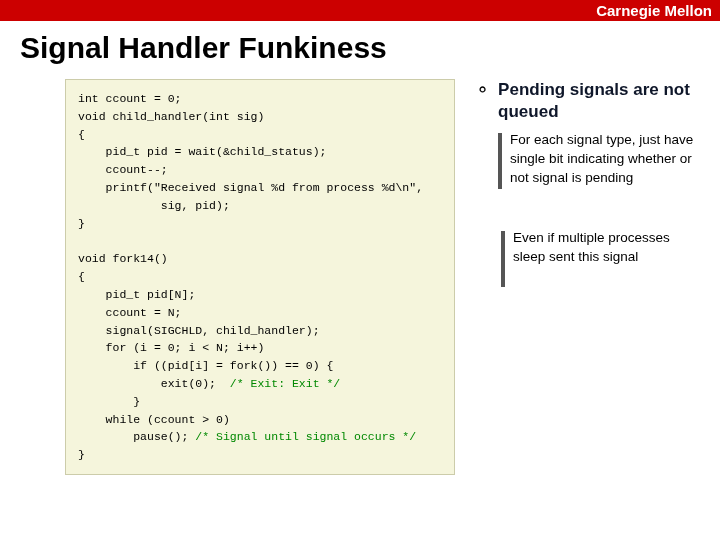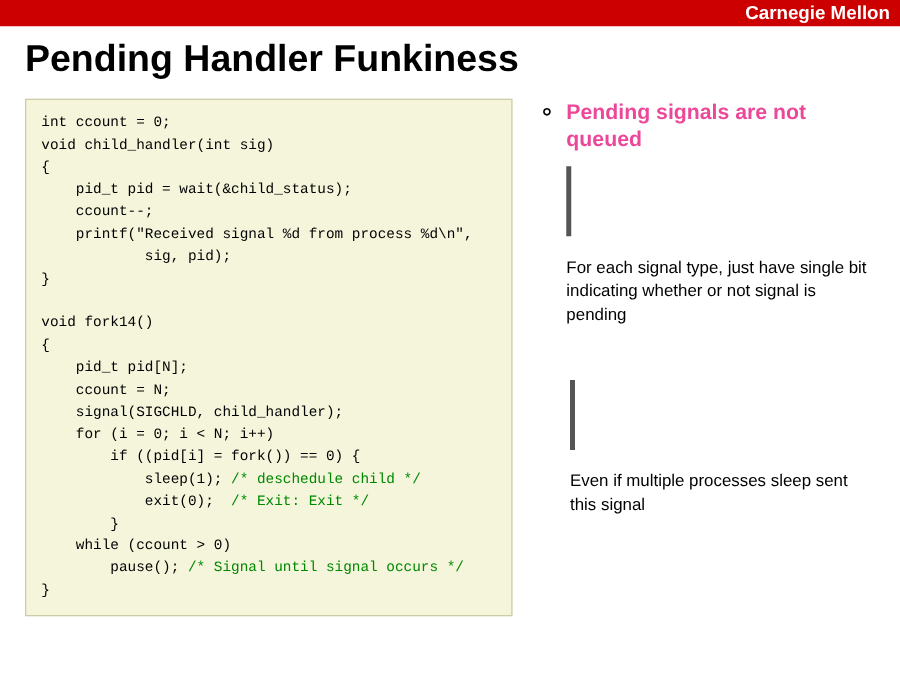--- a/index.html
+++ b/index.html
@@ -34,20 +34,21 @@
       color: #000000;
       margin-bottom: 14px;
     }
 
     
     #content-row {
       display: flex;
       flex-direction: row;
       gap: 16px;
       align-items: flex-start;
+      margin-left: 45px;
     }
 
     
     #code-block {
       background: #f5f5dc;
       border: 1px solid #ccccaa;
       padding: 10px 12px;
       font-family: 'Courier New', Courier, monospace;
       font-size: 11.5px;
       color: #000000;
@@ -79,36 +80,34 @@
       font-size: 18px;
       margin-right: 8px;
       margin-top: 0px;
       flex-shrink: 0;
       line-height: 1.3;
     }
 
     .bullet-main-text {
       font-size: 17px;
       font-weight: bold;
-      color: #ec4899;
+      color: #0f172a;
       line-height: 1.3;
     }
 
     .sub-bullets {
       margin-top: 8px;
       padding-left: 0;
       list-style: none;
     }
 
     .sub-bullet-item {
       display: flex;
-      flex-direction: column;
       align-items: flex-start;
       margin-bottom: 14px;
-      gap: 16px;
     }
 
     .sub-bullet-bar {
       width: 4px;
       min-height: 56px;
       background: #555555;
       margin-right: 8px;
       flex-shrink: 0;
       margin-top: 2px;
     }
@@ -120,42 +119,41 @@
     }
   </style>
 </head>
 <body>
 
 <div id="top-bar">
   <span>Carnegie Mellon</span>
 </div>
 
 <div id="main">
-  <div id="page-title">Pending Handler Funkiness</div>
+  <div id="page-title">Signal Handler Funkiness</div>
 
   <div id="content-row">
 
     <div id="code-block">
       <span>int ccount = 0;<br></span>
       <span>void child_handler(int sig)<br></span>
       <span>{<br></span>
       <span>&nbsp;&nbsp;&nbsp;&nbsp;pid_t pid = wait(&amp;child_status);<br></span>
       <span>&nbsp;&nbsp;&nbsp;&nbsp;ccount--;<br></span>
       <span>&nbsp;&nbsp;&nbsp;&nbsp;printf("Received signal %d from process %d\n",<br></span>
       <span>&nbsp;&nbsp;&nbsp;&nbsp;&nbsp;&nbsp;&nbsp;&nbsp;&nbsp;&nbsp;&nbsp;&nbsp;sig, pid);<br></span>
       <span>}<br></span>
       <br>
       <span>void fork14()<br></span>
       <span>{<br></span>
       <span>&nbsp;&nbsp;&nbsp;&nbsp;pid_t pid[N];<br></span>
       <span>&nbsp;&nbsp;&nbsp;&nbsp;ccount = N;<br></span>
       <span>&nbsp;&nbsp;&nbsp;&nbsp;signal(SIGCHLD, child_handler);<br></span>
       <span>&nbsp;&nbsp;&nbsp;&nbsp;for (i = 0; i &lt; N; i++)<br></span>
       <span>&nbsp;&nbsp;&nbsp;&nbsp;&nbsp;&nbsp;&nbsp;&nbsp;if ((pid[i] = fork()) == 0) {<br></span>
-      <span>&nbsp;&nbsp;&nbsp;&nbsp;&nbsp;&nbsp;&nbsp;&nbsp;&nbsp;&nbsp;&nbsp;&nbsp;sleep(1); <span class="code-comment">/* deschedule child */</span><br></span>
       <span>&nbsp;&nbsp;&nbsp;&nbsp;&nbsp;&nbsp;&nbsp;&nbsp;&nbsp;&nbsp;&nbsp;&nbsp;exit(0);&nbsp;&nbsp;<span class="code-comment">/* Exit: Exit */</span><br></span>
       <span>&nbsp;&nbsp;&nbsp;&nbsp;&nbsp;&nbsp;&nbsp;&nbsp;}<br></span>
       <span>&nbsp;&nbsp;&nbsp;&nbsp;while (ccount &gt; 0)<br></span>
       <span>&nbsp;&nbsp;&nbsp;&nbsp;&nbsp;&nbsp;&nbsp;&nbsp;pause(); <span class="code-comment">/* Signal until signal occurs */</span><br></span>
       <span>}</span>
     </div>
 
     <div id="bullets">
 
       <div class="bullet-main">

